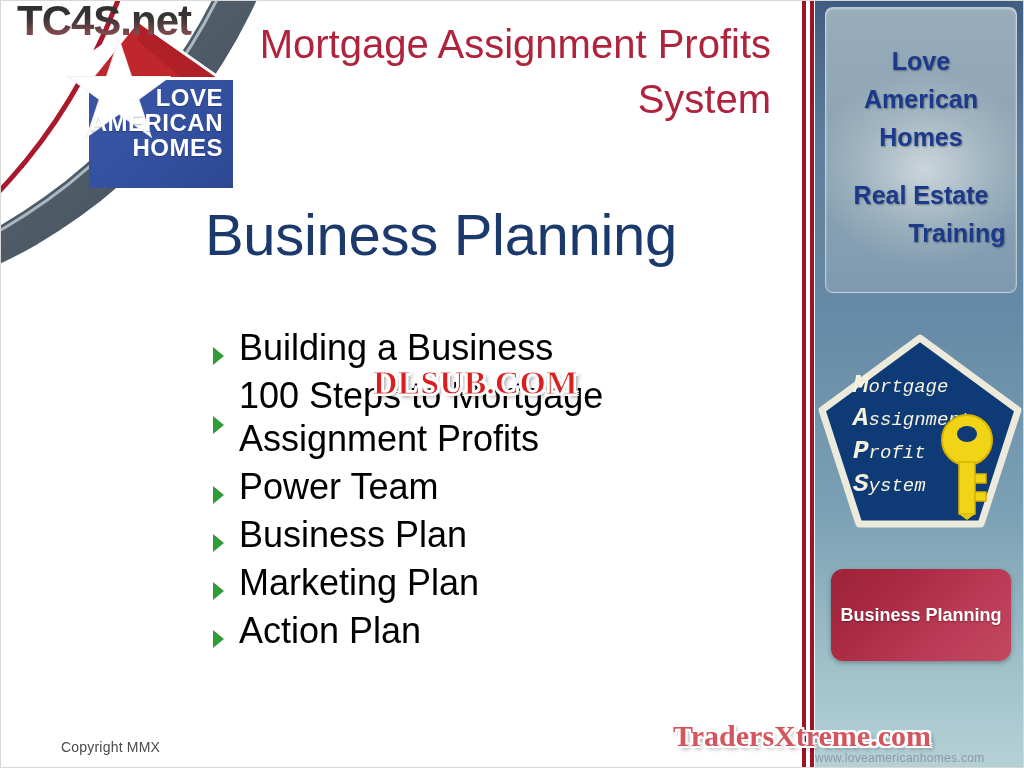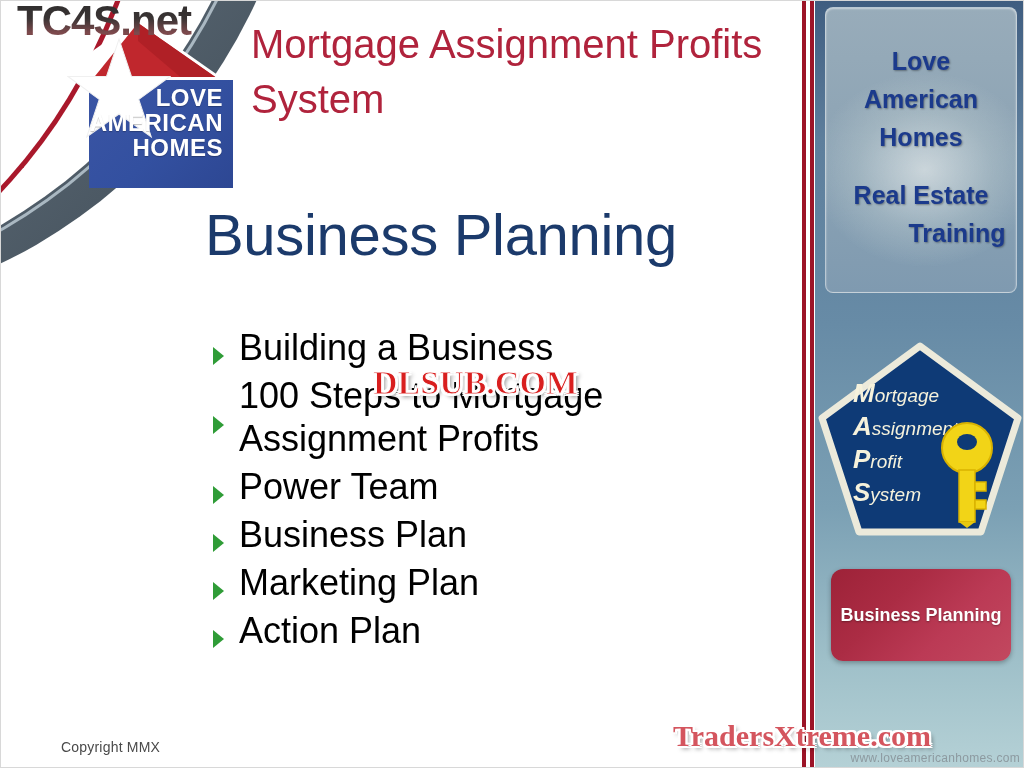--- a/index.html
+++ b/index.html
@@ -118,21 +118,21 @@
     z-index: 4;
     text-shadow: 0 1px 1px rgba(0,0,0,0.25);
   }
 
   
   #slide-title {
     position: absolute;
     left: 250px;
     top: 16px;
     width: 520px;
-    text-align: left;
+    text-align: right;
     color: #b0233c;
     font-size: 40px;
     line-height: 55px;
     font-weight: normal;
   }
   #slide-heading {
     position: absolute;
     left: 140px;
     top: 198px;
     width: 600px;
@@ -311,23 +311,24 @@
     color: transparent;
     text-shadow: 0 0 0 rgba(0,0,0,0);
     z-index: 40;
     white-space: nowrap;
   }
 
   
   #maps-logo {
     position: absolute;
     left: 2px;
-    top: 341px;
+    top: 333px;
     width: 206px;
     height: 200px;
+    font-family: Liberation Mono, monospace;
   }
   .maps-svg { position: absolute; left: 0; top: 0; }
   .maps-text {
     position: absolute;
     left: 36px;
     top: 36px;
     width: 160px;
     color: #f6f2dc;
     z-index: 5;
   }
@@ -371,21 +372,21 @@
     text-align: center;
     text-shadow: 0 1px 2px rgba(0,0,0,0.35);
   }
 
   
   #footer-url {
     position: absolute;
     left: 0;
     bottom: 4px;
     width: 210px;
-    text-align: right;
+    text-align: left;
     padding-right: 5px;
     box-sizing: border-box;
     color: #8d9aa0;
     font-size: 12px;
     letter-spacing: 0.3px;
     z-index: 30;
   }
 </style>
 </head>
 <body>

